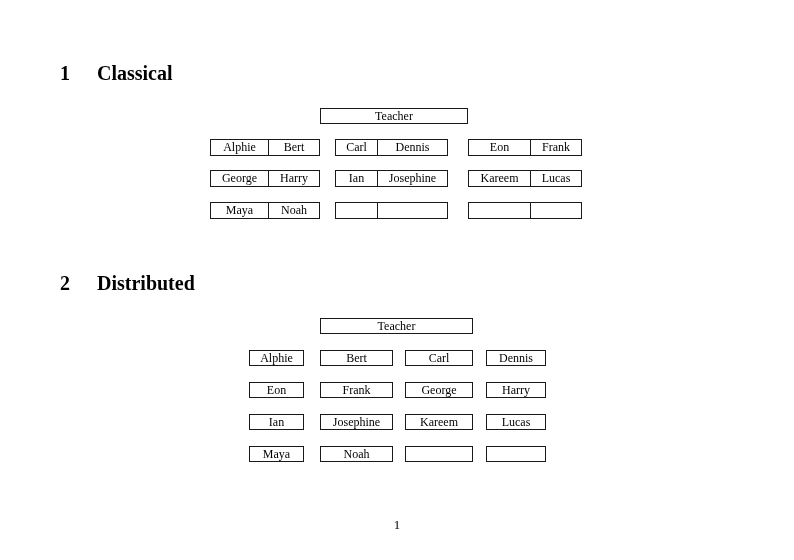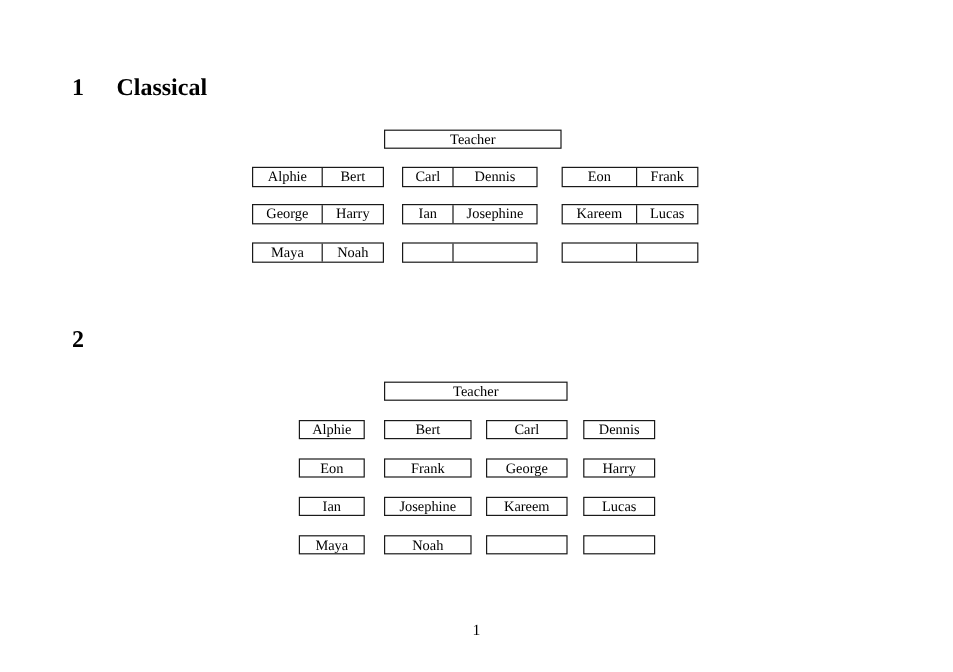--- a/index.html
+++ b/index.html
@@ -131,20 +131,21 @@
       <div class="cell second"></div>
     </div>
     <div class="desk" style="left:468px;top:202px;width:114px">
       <div class="cell first" style="width:62px"></div>
       <div class="cell second"></div>
     </div>
   </div>
 
   <div class="heading" style="top:272px">
     <span class="num">2</span>
+    <span>Distributed</span>
   </div>
 
   <div>
     <div class="teacher-box" style="left:320px;top:318px;width:153px">
       <span>Teacher</span>
     </div>
 
     <div class="seat" style="left:249px;top:350px;width:55px">Alphie</div>
     <div class="seat" style="left:320px;top:350px;width:73px">Bert</div>
     <div class="seat" style="left:405px;top:350px;width:68px">Carl</div>

